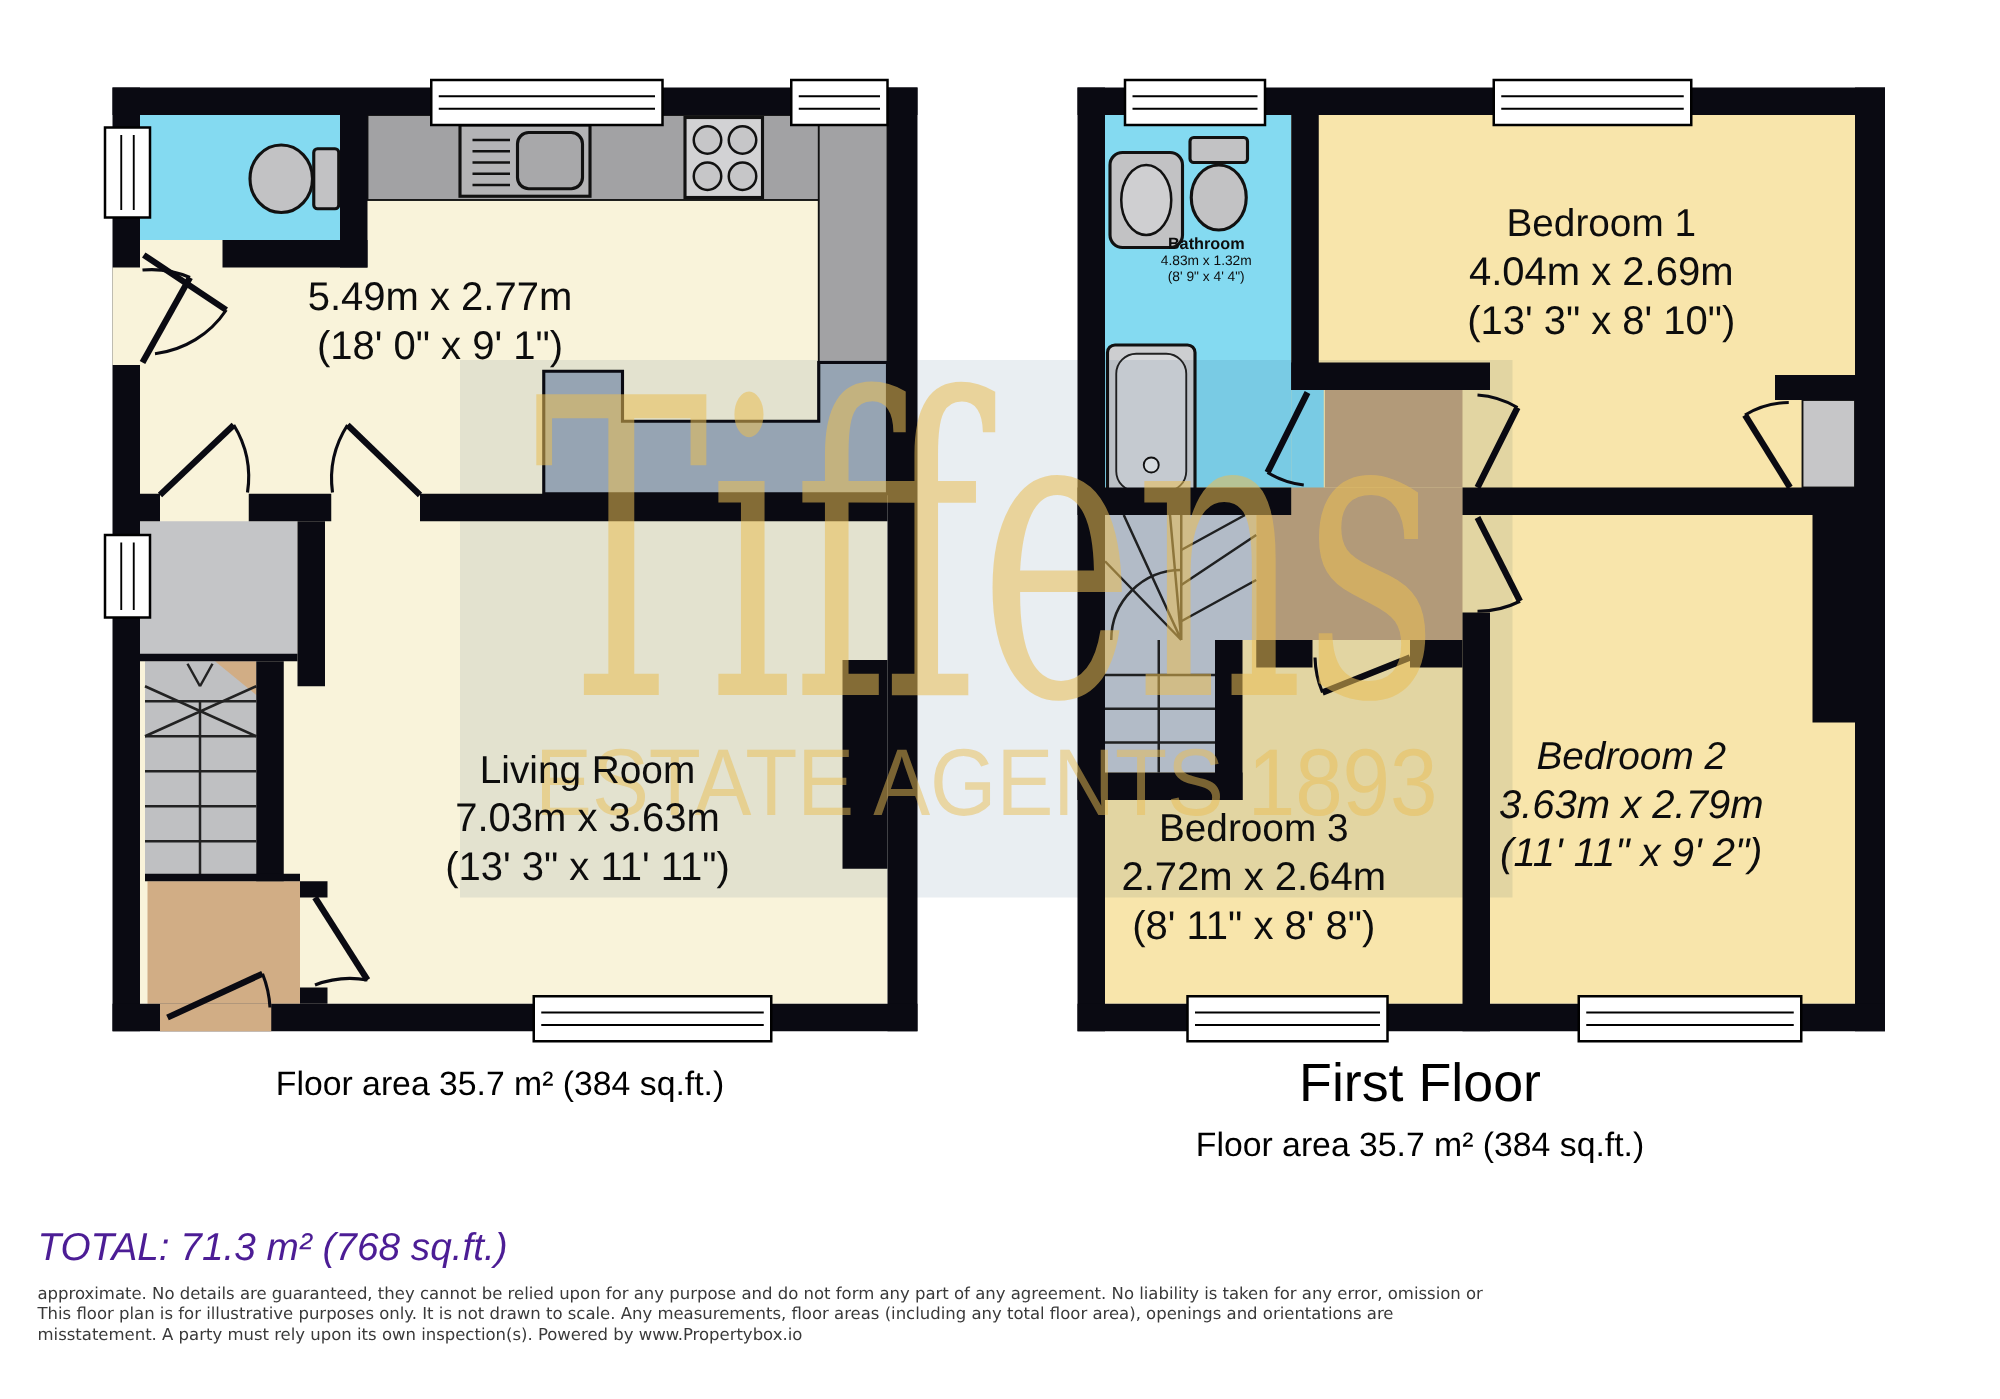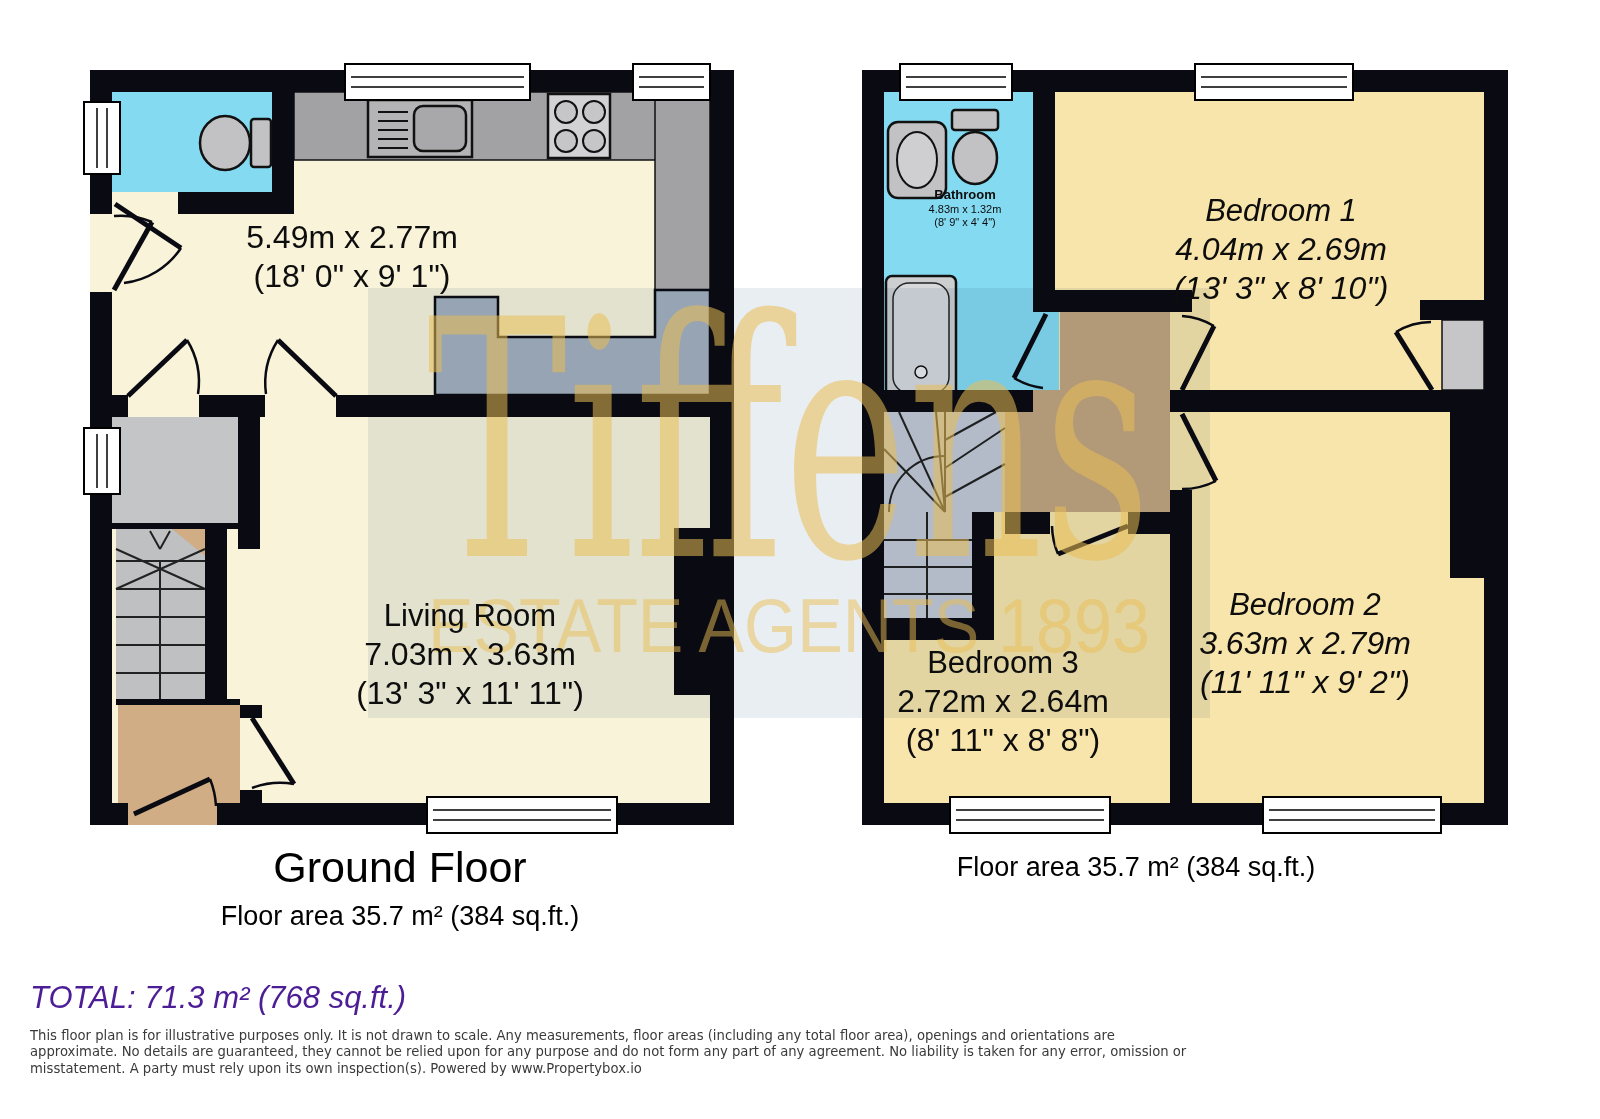--- a/index.html
+++ b/index.html
@@ -232,46 +232,46 @@
   <div class="rdim">7.03m x 3.63m</div>
   <div class="rdim">(13' 3" x 11' 11")</div>
 </div>
 
 <div class="room-label small" style="left:965px;top:187px;">
   <div class="rname">Bathroom</div>
   <div class="rdim">4.83m x 1.32m</div>
   <div class="rdim">(8' 9" x 4' 4")</div>
 </div>
 
-<div class="room-label" style="left:1281px;top:192px;font-style:italic;">
+<div class="room-label" style="left:1281px;top:160px;">
   <div class="rname">Bedroom 1</div>
   <div class="rdim">4.04m x 2.69m</div>
   <div class="rdim">(13' 3" x 8' 10")</div>
 </div>
 
 <div class="room-label" style="left:1305px;top:586px;font-style:italic;">
   <div class="rname">Bedroom 2</div>
   <div class="rdim">3.63m x 2.79m</div>
   <div class="rdim">(11' 11" x 9' 2")</div>
 </div>
 
 <div class="room-label" style="left:1003px;top:644px;">
   <div class="rname">Bedroom 3</div>
   <div class="rdim">2.72m x 2.64m</div>
   <div class="rdim">(8' 11" x 8' 8")</div>
 </div>
 
 <div class="floor-caption" style="left:400px;top:843px;">
-  <div class="fname">Ground Floor</div>
   <div class="farea">Floor area 35.7 m² (384 sq.ft.)</div>
 </div>
 
 <div class="floor-caption" style="left:1136px;top:843px;">
+  <div class="fname">First Floor</div>
   <div class="farea">Floor area 35.7 m² (384 sq.ft.)</div>
 </div>
 
 <div id="total-line">TOTAL: 71.3 m² (768 sq.ft.)</div>
 
 <div id="disclaimer">
+  <div>approximate. No details are guaranteed, they cannot be relied upon for any purpose and do not form any part of any agreement. No liability is taken for any error, omission or</div>
   <div>This floor plan is for illustrative purposes only. It is not drawn to scale. Any measurements, floor areas (including any total floor area), openings and orientations are</div>
-  <div>approximate. No details are guaranteed, they cannot be relied upon for any purpose and do not form any part of any agreement. No liability is taken for any error, omission or</div>
   <div>misstatement. A party must rely upon its own inspection(s). Powered by www.Propertybox.io</div>
 </div>
 
 </body></html>

